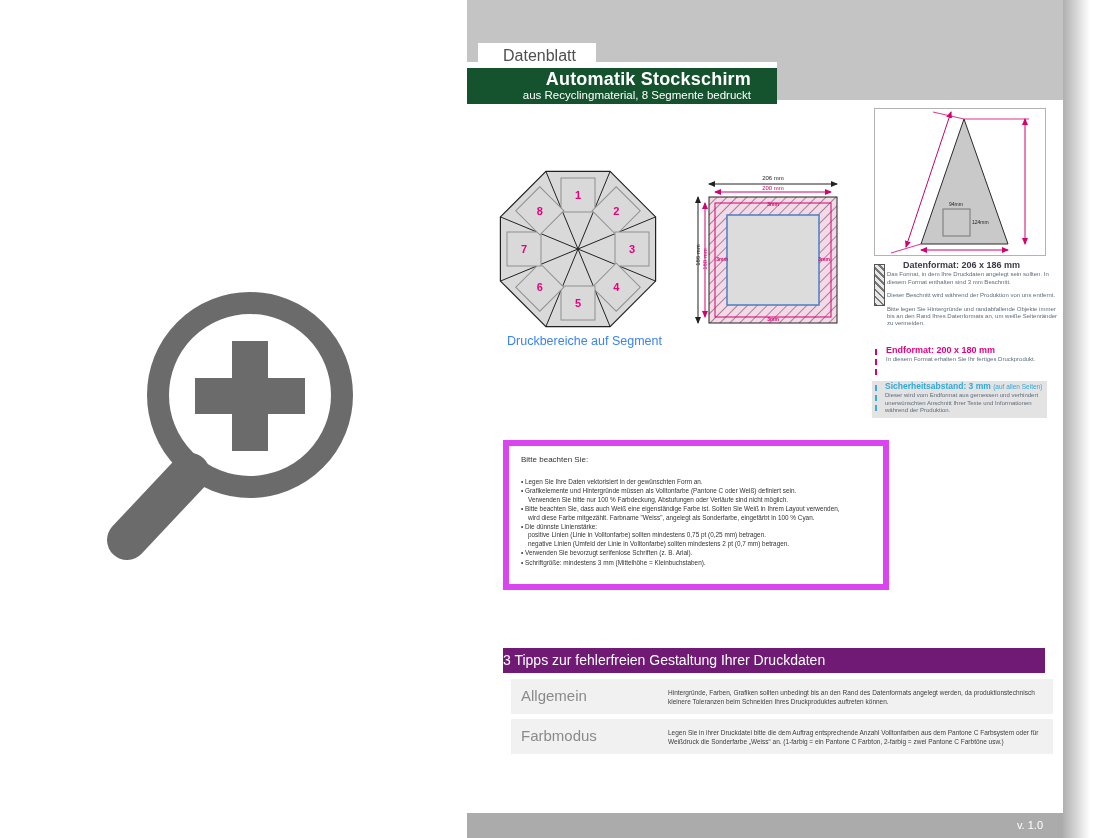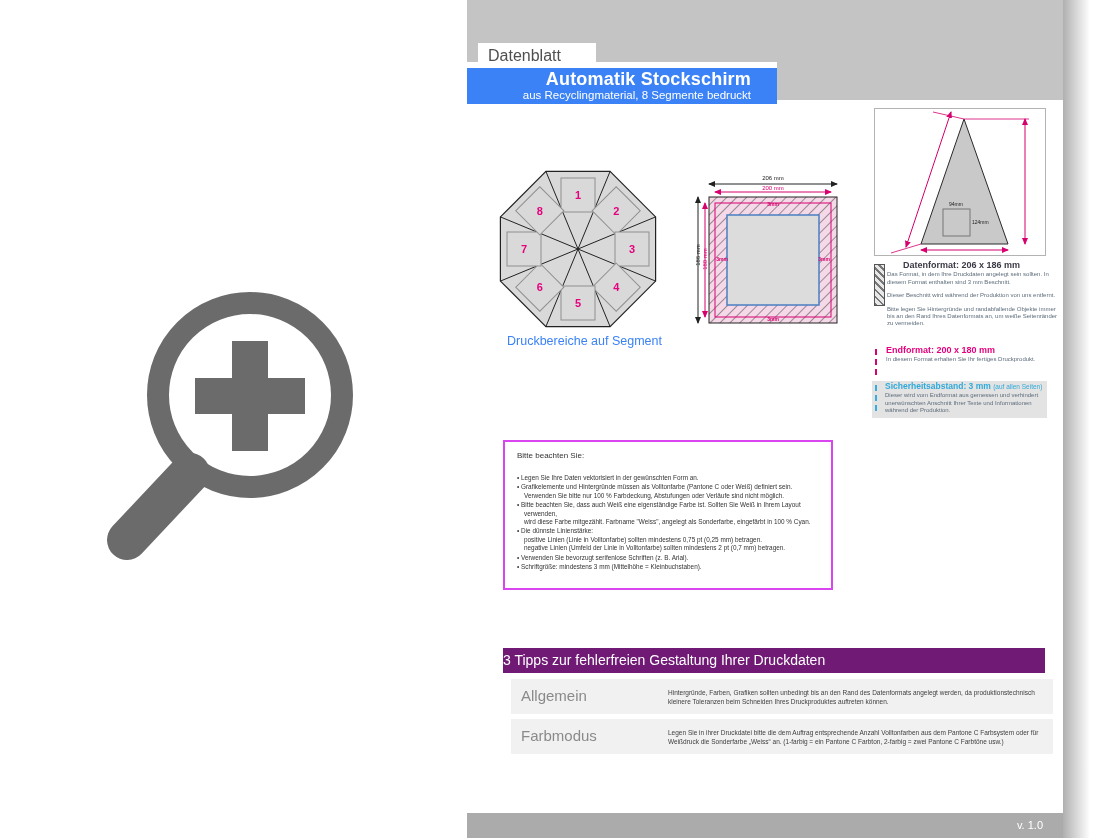--- a/index.html
+++ b/index.html
@@ -11,22 +11,22 @@
   }
   
   .magnifier{position:absolute;left:95px;top:275px;width:300px;height:310px;}
   
   #page{position:absolute;left:467px;top:0;width:596px;height:838px;background:#fff;}
   #page-shadow{position:absolute;left:1063px;top:0;width:27px;height:838px;
     background:linear-gradient(to right,rgba(110,110,110,.55),rgba(255,255,255,0));}
   .band-light{position:absolute;left:0;top:0;width:596px;height:62px;background:#c4c4c4;}
   .band-light-right{position:absolute;left:310px;top:0;width:286px;height:100px;background:#c4c4c4;}
   .tab{position:absolute;left:11px;top:43px;width:118px;height:27px;background:#fff;
-       color:#4f4f4f;font-size:16px;line-height:25px;padding-left:10px;box-sizing:border-box;}
-  .band-dark{position:absolute;left:0;top:68px;width:310px;height:36px;background:#3b82f6;color:#fff;
+       color:#4f4f4f;font-size:16px;line-height:25px;padding-left:25px;box-sizing:border-box;}
+  .band-dark{position:absolute;left:0;top:68px;width:310px;height:36px;background:#14532d;color:#fff;
        text-align:right;box-sizing:border-box;padding-right:26px;}
   .band-dark .t1{font-size:18px;font-weight:700;line-height:20px;margin-top:1px;letter-spacing:.2px;}
   .band-dark .t2{font-size:11.5px;line-height:13px;margin-left:40px;}
   
   .octagon-svg{position:absolute;left:25px;top:163px;width:172px;height:172px;}
   .seg-square{fill:#d9d9d9;stroke:#8f8f8f;stroke-width:1;}
   .seg-num{fill:#e6007e;font-size:11px;font-weight:700;text-anchor:middle;dominant-baseline:middle;
            font-family:"Liberation Sans",sans-serif;}
   .oct-caption{position:absolute;left:40px;top:334px;width:200px;font-size:12.5px;color:#3b82f6;}
   
@@ -53,21 +53,21 @@
   #info-endformat{left:419px;top:347px;}
   #info-endformat .ib-title{color:#e6007e;}
   #info-endformat p{margin:0;}
   .safety-bg{position:absolute;left:405px;top:381px;width:175px;height:37px;background:#e3e3e3;}
   .mark-dash-cyan{position:absolute;left:408px;top:385px;height:26px;border-left:2px dashed #35aedd;}
   #info-sicherheit{left:418px;top:383px;width:158px;}
   #info-sicherheit .ib-title{color:#31a9d9;font-size:8.5px;}
   #info-sicherheit .ib-suffix{font-size:6.5px;font-weight:400;color:#31a9d9;}
   #info-sicherheit p{margin:0;}
   
-  .notice{position:absolute;left:36px;top:440px;width:330px;height:150px;border:2px solid #d946ef;
+  .notice{position:absolute;left:36px;top:440px;width:386px;height:150px;border:6px solid #d946ef;
           box-sizing:border-box;background:#fff;padding:9px 12px;color:#333;}
   .notice-title{font-size:8px;margin-bottom:14px;}
   .notice ul{list-style:none;margin:0;padding:0;font-size:6.4px;line-height:8.4px;}
   .notice li{padding-left:7px;text-indent:-7px;margin-bottom:1px;}
   .notice li::before{content:"• ";}
   
   .tips-header{position:absolute;left:36px;top:648px;width:542px;height:25px;background:#701a75;
      color:#fff;font-size:14px;line-height:25px;padding-left:0;box-sizing:border-box;}
   #tips-rows{position:absolute;left:36px;top:679px;width:542px;padding-left:8px;}
   .tip-row{background:#f1f1f1;margin-bottom:5px;display:flex;padding:8px 10px;box-sizing:border-box;}

